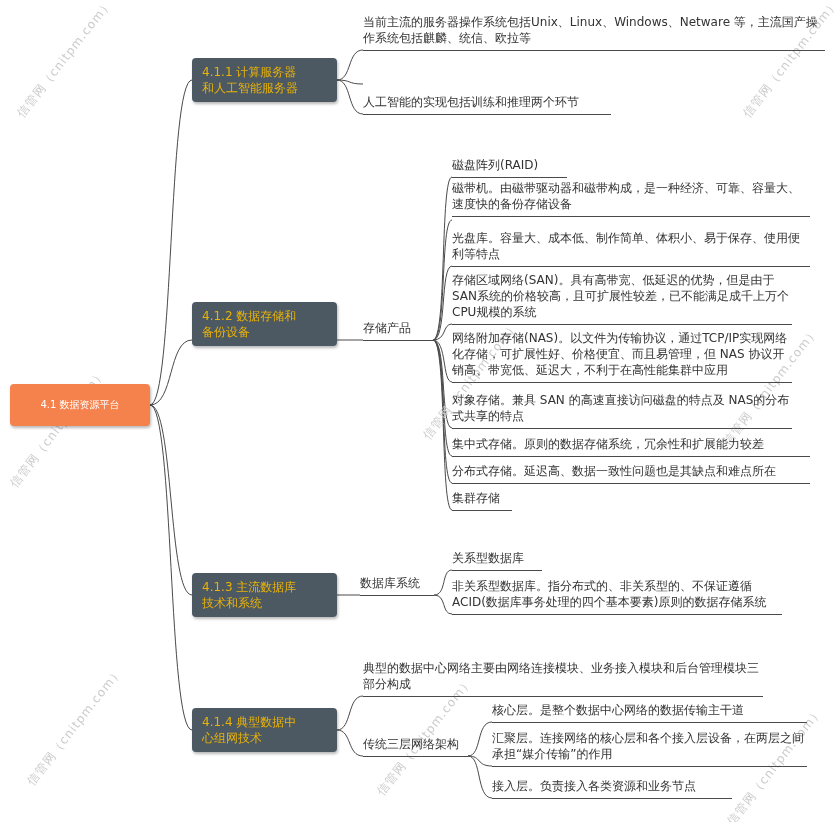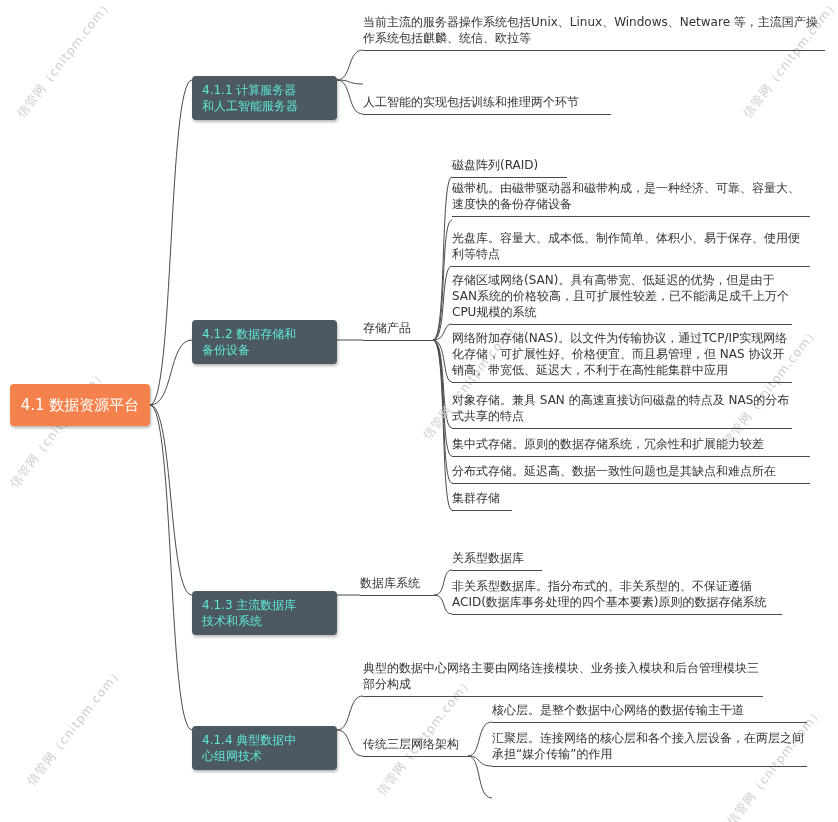--- a/index.html
+++ b/index.html
@@ -17,44 +17,43 @@
     width: 838px; height: 822px;
     color: var(--line, #4a4a4a);
     pointer-events: none;
   }
   .topic {
     position: absolute;
     left: 192px;
     width: 145px;
     height: 44px;
     background: var(--branch_topic, #4c5862);
-    color: #5eead4;
+    color: #eab308;
     border-radius: 4px;
     box-sizing: border-box;
     padding: 5px 10px;
     display: flex;
     align-items: center;
     font-size: 12px;
     line-height: 16px;
     box-shadow: 1px 2px 3px rgba(0,0,0,0.28);
     cursor: default;
-    margin-top: 18px;
   }
   .topic span { white-space: pre-line; }
   .root {
     position: absolute;
     left: 10px; top: 384px;
     width: 140px; height: 42px;
     background: var(--root_topic, #f5824d);
     color: #ffffff;
     border-radius: 4px;
     display: flex;
     align-items: center;
     justify-content: center;
-    font-size: 15px;
+    font-size: 10px;
     box-shadow: 1px 2px 3px rgba(0,0,0,0.28);
     cursor: default;
   }
   .leaf {
     position: absolute;
     font-size: 12px;
     line-height: 16px;
     color: var(--leaf_text, #333333);
     border-bottom: 1px solid var(--line, #4a4a4a);
     padding-bottom: 4px;
@@ -155,14 +154,15 @@
   <div class="leaf" style="left:452px; top:490px; width:60px;">集群存储</div>
 
   <div class="leaf" style="left:360px; top:575px; width:74px;">数据库系统</div>
   <div class="leaf" style="left:452px; top:550px; width:90px;">关系型数据库</div>
   <div class="leaf" style="left:452px; top:578px; width:330px;">非关系型数据库。指分布式的、非关系型的、不保证遵循ACID(数据库事务处理的四个基本要素)原则的数据存储系统</div>
 
   <div class="leaf" style="left:363px; top:660px; width:400px;">典型的数据中心网络主要由网络连接模块、业务接入模块和后台管理模块三部分构成</div>
   <div class="leaf" style="left:363px; top:736px; width:105px;">传统三层网络架构</div>
   <div class="leaf" style="left:492px; top:702px; width:315px;">核心层。是整个数据中心网络的数据传输主干道</div>
   <div class="leaf" style="left:492px; top:730px; width:315px;">汇聚层。连接网络的核心层和各个接入层设备，在两层之间承担“媒介传输”的作用</div>
+  <div class="leaf" style="left:492px; top:778px; width:240px;">接入层。负责接入各类资源和业务节点</div>
 
 </div>
 
 </body></html>

